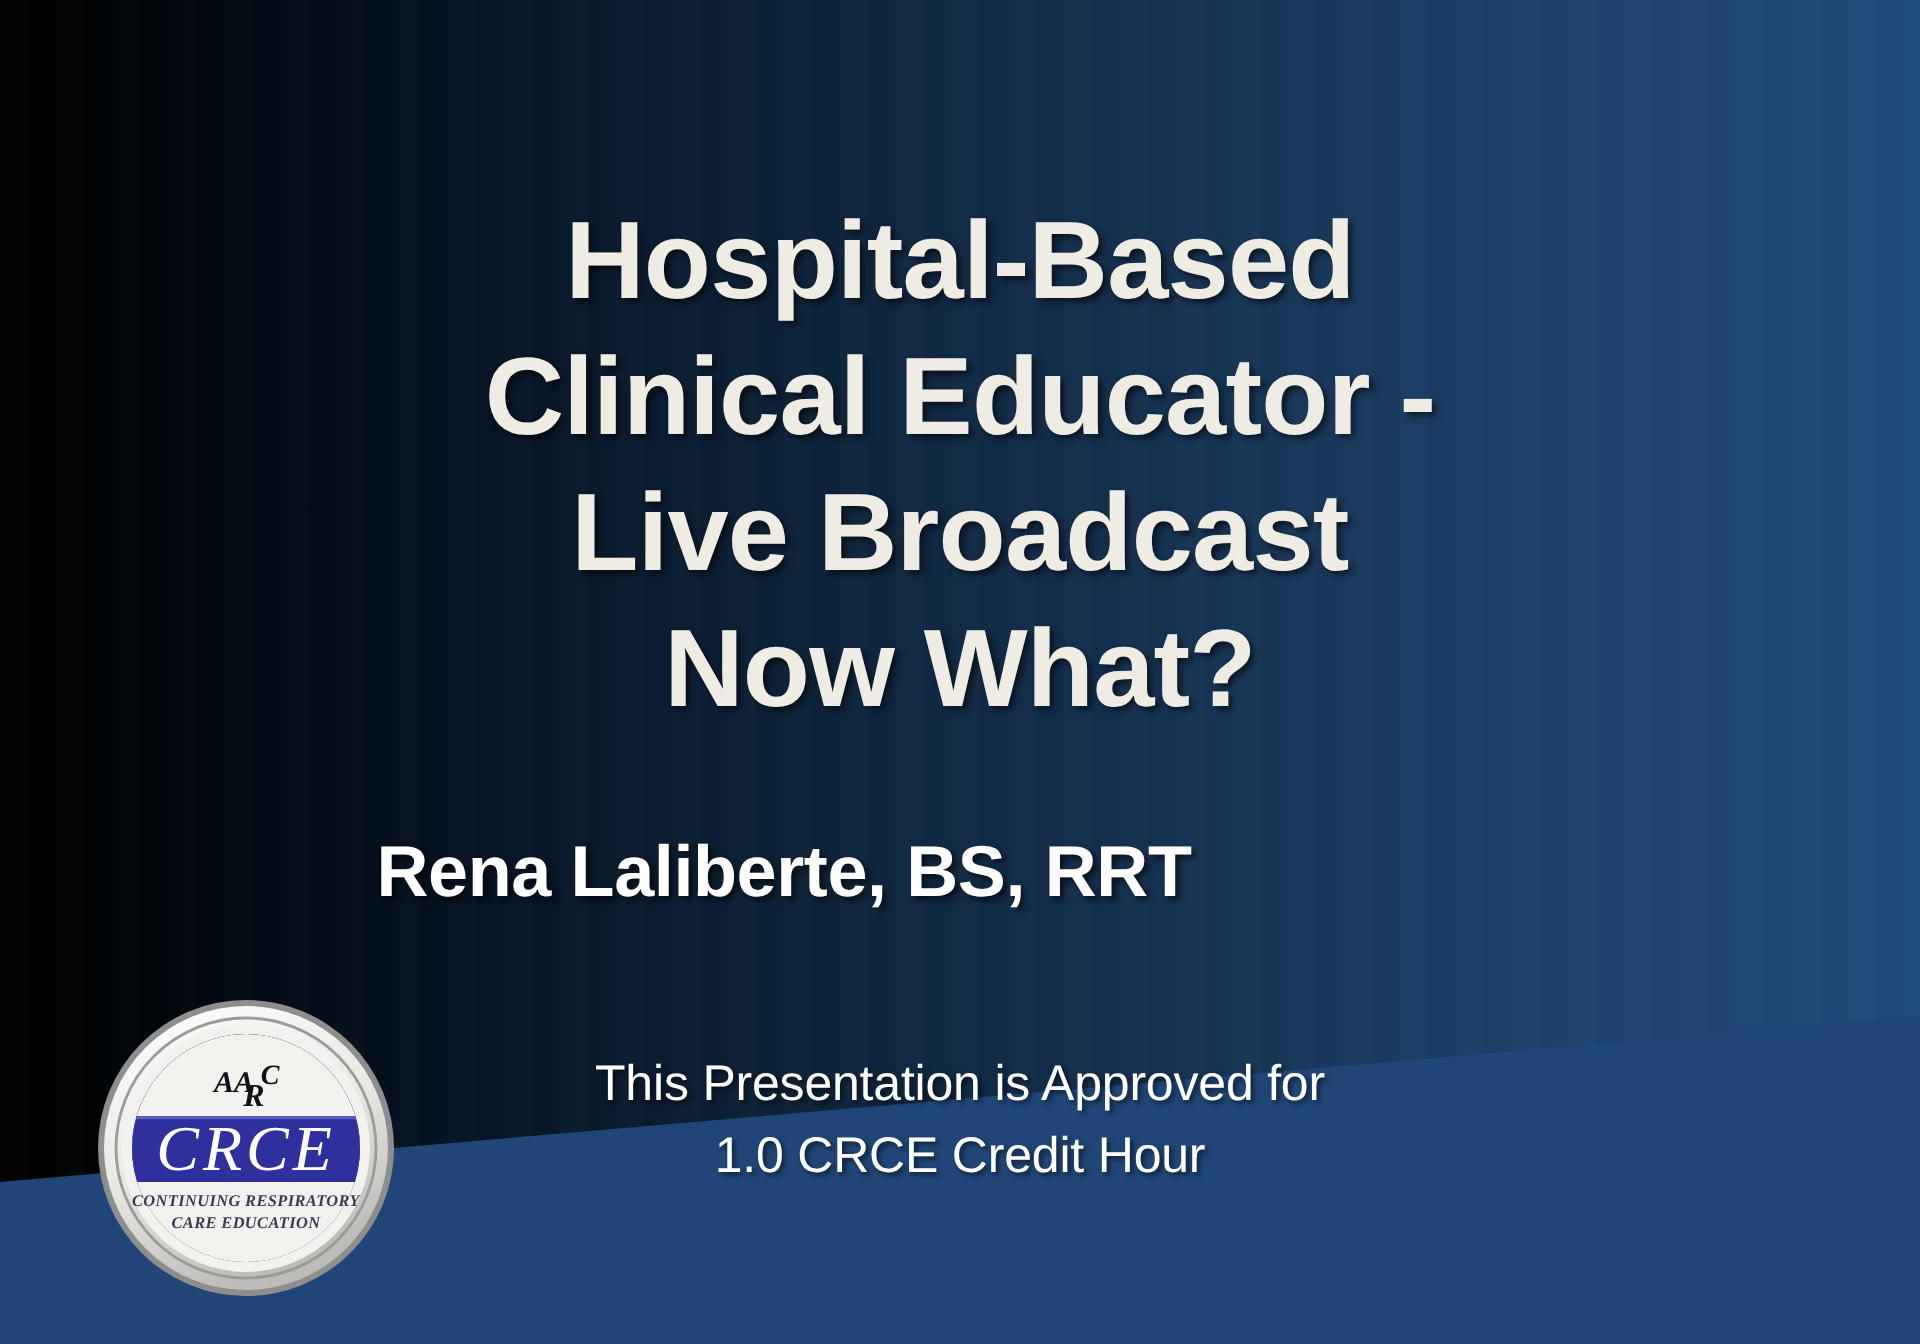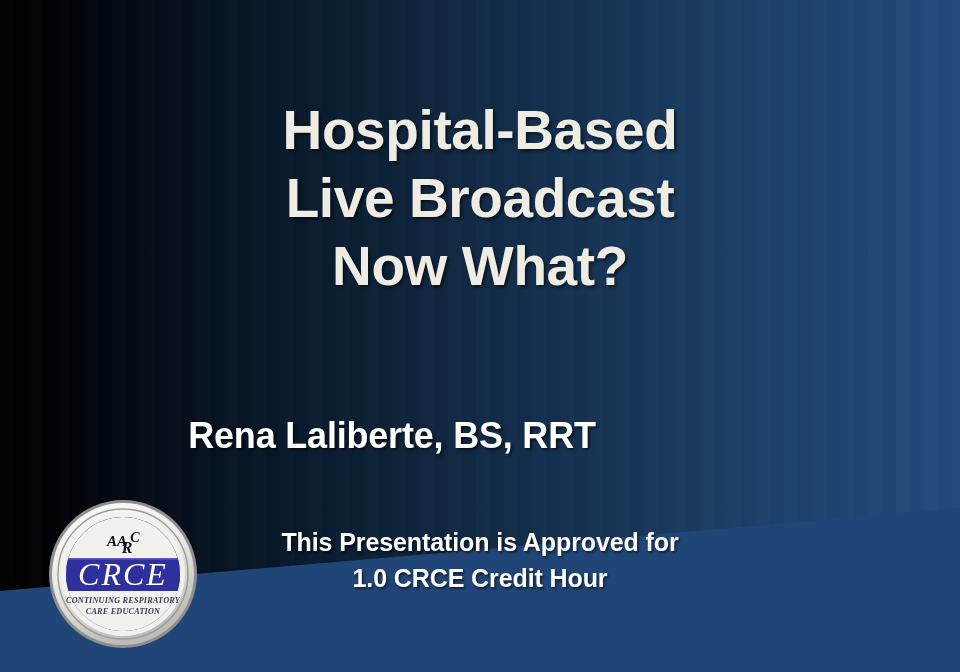--- a/index.html
+++ b/index.html
@@ -101,21 +101,21 @@
   #approval {
     position: absolute;
     left: 0;
     top: 524px;
     width: 960px;
     text-align: center;
   }
   .approval-line {
     color: #ffffff;
     font-size: 25px;
-    font-weight: bold;
+    font-weight: normal;
     line-height: 36px;
     letter-spacing: -0.1px;
     text-shadow: 1.5px 1.5px 2.5px rgba(0,0,0,0.55);
     white-space: nowrap;
   }
 
   
   #crce-seal {
     position: absolute;
     left: 47px;
@@ -134,20 +134,21 @@
   <div id="bg-gradient"></div>
   <div id="bg-bands"></div>
 
   <svg id="diagonal-band" viewBox="0 0 960 672">
     <polygon points="0,591 960,508 960,672 0,672" fill="#204677"></polygon>
     <polygon points="0,591 960,508 960,513 0,596" fill="#2a5governors" style="display:none"></polygon>
   </svg>
 
   <div id="title-block">
     <div class="title-line">Hospital-Based</div>
+    <div class="title-line">Clinical Educator -</div>
     <div class="title-line">Live Broadcast</div>
     <div class="title-line">Now What?</div>
   </div>
 
   <div id="presenter">Rena Laliberte, BS, RRT</div>
 
   <div id="approval">
     <div class="approval-line">This Presentation is Approved for</div>
     <div class="approval-line">1.0 CRCE Credit Hour</div>
   </div>

